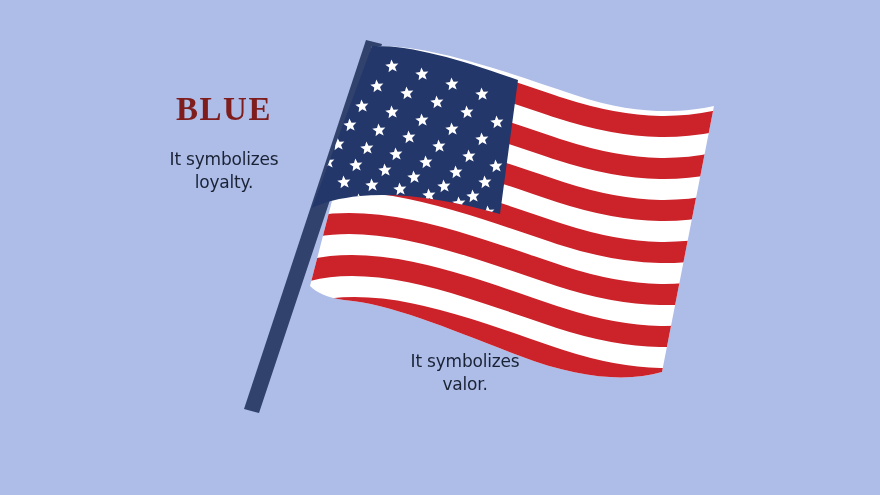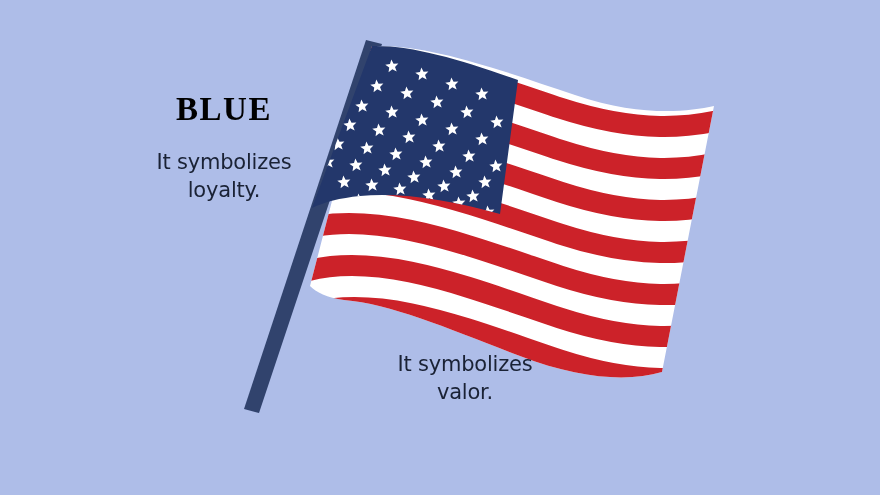--- a/index.html
+++ b/index.html
@@ -33,21 +33,21 @@
   .caption-heading {
     font-family: "Liberation Serif", serif;
     font-weight: bold;
     font-size: 33px;
     letter-spacing: 1.5px;
     line-height: 1;
     margin: 0;
   }
   .caption-body {
     font-family: "DejaVu Sans", sans-serif;
-    font-size: 21px;
+    font-size: 17px;
     line-height: 1.35;
     margin: 0;
     padding-top: 22px;
     letter-spacing: -0.2px;
   }
   #caption-blue {
     left: 95px;
     top: 93px;
     width: 258px;
   }
@@ -170,21 +170,21 @@
       <g clip-path="url(#cantonShape)">
         <rect x="290" y="30" width="260" height="210" fill="#23376b"></rect>
         <g fill="#ffffff">
           <use href="#star-field"></use>
         </g>
       </g>
     </g>
   </svg>
 
   <div class="caption-block" id="caption-blue">
-    <p class="caption-heading" style="color:#000000">BLUE</p>
+    <p class="caption-heading" style="color:#7f1d1d">BLUE</p>
     <p class="caption-body" style="color:#1a2235"><span>It symbolizes</span><br><span>loyalty.</span></p>
   </div>
 
   <div class="caption-block" id="caption-red">
     <p class="caption-body" style="color:#1a2235"><span>It symbolizes</span><br><span>valor.</span></p>
   </div>
 
 </div>
 
 </body></html>

